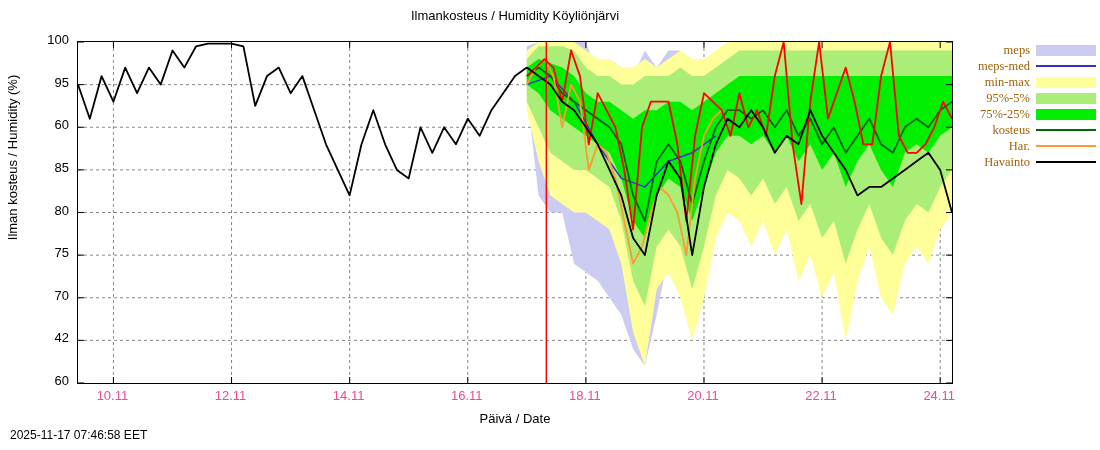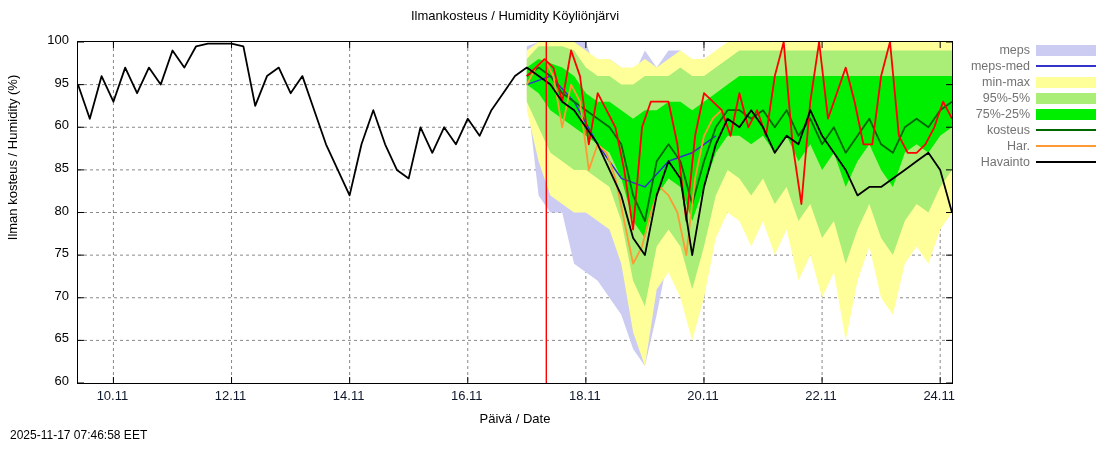--- a/index.html
+++ b/index.html
@@ -2,27 +2,27 @@
 <html><head>
 <meta charset="utf-8">
 <style>
   html,body{margin:0;padding:0;background:#ffffff;}
   body{width:1100px;height:450px;position:relative;font-family:"Liberation Sans",sans-serif;overflow:hidden;}
   #root{position:absolute;left:0;top:0;width:1100px;height:383px;}
   #chart-title{position:absolute;left:0;top:8px;width:1030px;text-align:center;font-size:13px;color:#000;}
   #plot{position:absolute;left:77px;top:41px;width:876px;height:343px;border:1px solid #000;box-sizing:border-box;background:#fff;}
   #plot svg{position:absolute;left:0;top:0;}
   .ylabel{position:absolute;font-size:13px;color:#000;text-align:right;width:40px;}
-  .xlabel{position:absolute;font-size:13px;color:#0f172a;text-align:center;width:60px;}
+  .xlabel{position:absolute;font-size:13px;color:#ec4899;text-align:center;width:60px;}
   #yaxis-title{position:absolute;left:-148px;top:150px;width:320px;transform:rotate(-90deg);transform-origin:center;font-size:13px;text-align:center;color:#000;}
   #xaxis-title{position:absolute;left:77px;top:411px;width:876px;text-align:center;font-size:13px;color:#000;}
   #timestamp{position:absolute;left:10px;top:428px;font-size:12px;color:#000;}
   #legend{position:absolute;left:960px;top:42px;width:136px;}
   .legend-row{display:flex;align-items:center;justify-content:flex-end;height:16px;}
-  .legend-label{font-size:12.5px;color:#737373;text-align:right;padding-right:6px;white-space:nowrap;}
+  .legend-label{font-size:12.5px;color:#a16207;text-align:right;padding-right:6px;white-space:nowrap;font-family:Liberation Serif, serif;}
   .legend-swatch{width:60px;height:11px;flex:0 0 60px;}
   .legend-line{width:60px;height:0;flex:0 0 60px;border-top-width:2px;border-top-style:solid;}
 </style>
 </head>
 <body>
 
 <div id="root">
 
   <div id="chart-title">Ilmankosteus / Humidity  Köyliönjärvi</div>
 
@@ -93,21 +93,21 @@
           <line x1="744.0810810810812" y1="335" x2="744.0810810810812" y2="341" stroke="#000" stroke-width="1"></line>
           <line x1="744.0810810810812" y1="0" x2="744.0810810810812" y2="6" stroke="#000" stroke-width="1"></line>
           <line x1="862.1891891891892" y1="335" x2="862.1891891891892" y2="341" stroke="#000" stroke-width="1"></line>
           <line x1="862.1891891891892" y1="0" x2="862.1891891891892" y2="6" stroke="#000" stroke-width="1"></line>
         </g>
       </svg>
   </div>
 
   <div id="ytick-layer">
       <div class="ylabel" style="left: 29px; top: 373px;">60</div>
-      <div class="ylabel" style="left: 29px; top: 330.375px;">65</div>
+      <div class="ylabel" style="left: 29px; top: 330.375px;">42</div>
       <div class="ylabel" style="left: 29px; top: 287.75px;">70</div>
       <div class="ylabel" style="left: 29px; top: 245.125px;">75</div>
       <div class="ylabel" style="left: 29px; top: 202.5px;">80</div>
       <div class="ylabel" style="left: 29px; top: 159.875px;">85</div>
       <div class="ylabel" style="left: 29px; top: 117.25px;">60</div>
       <div class="ylabel" style="left: 29px; top: 74.625px;">95</div>
       <div class="ylabel" style="left: 29px; top: 32px;">100</div>
     </div>
   <div id="xtick-layer">
       <div class="xlabel" style="left: 82.4324px; top: 388px;">10.11</div>

